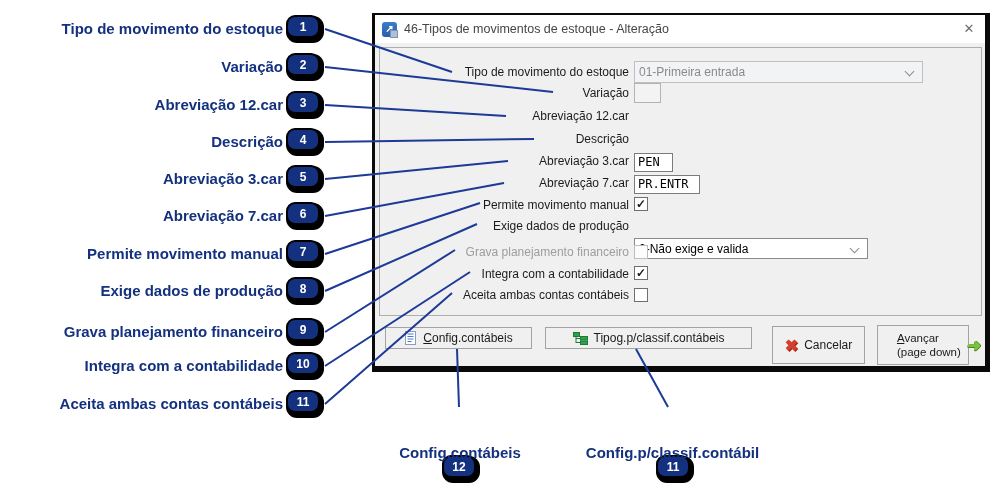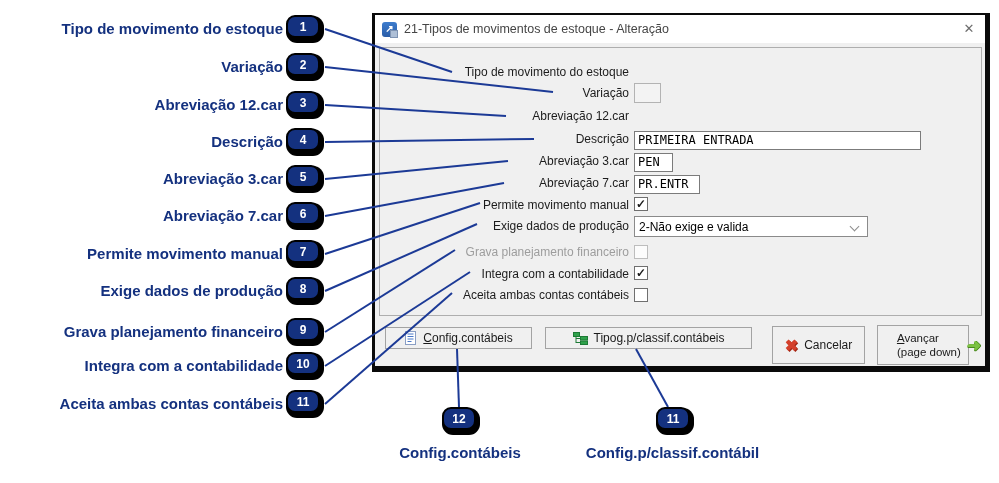--- a/index.html
+++ b/index.html
@@ -82,62 +82,63 @@
     position:absolute; right:716px; z-index:7; font-size:15px; font-weight:bold;
     color:#14317f; white-space:nowrap; height:22px; line-height:22px;
   }
   .badge {
     position:absolute; left:286px; width:34px; height:23px; z-index:7;
     background:#14317f; border:2px solid #000; border-radius:9px;
     box-shadow:2px 3px 0 2px #000;
     color:#fff; font-size:12px; font-weight:bold;
     display:flex; align-items:center; justify-content:center;
   }
-  .badge.bottom { left:auto; }
+  .badge.bottom { left:auto;margin-top:48px; }
   .b-label {
     position:absolute; z-index:7; font-size:15px; font-weight:bold; color:#14317f;
     text-align:center; white-space:nowrap;
   }
   #lines { position:absolute; left:0; top:0; z-index:6; pointer-events:none; }
 </style>
 </head>
 <body>
 
 <div id="app">
 
   <div class="window">
     <div class="titlebar">
       <div class="title-icon">↗</div>
-      <div class="title-text">21-Tipos de movimentos de estoque - Alteração</div>
+      <div class="title-text">46-Tipos de movimentos de estoque - Alteração</div>
       <div class="close-x">✕</div>
     </div>
   </div>
   <div class="groupbox"></div>
 
   <div class="flabel" style="top:63px">Tipo de movimento do estoque</div>
   <div class="flabel" style="top:84px">Variação</div>
   <div class="flabel" style="top:107px">Abreviação 12.car</div>
   <div class="flabel" style="top:130px">Descrição</div>
   <div class="flabel" style="top:152px">Abreviação 3.car</div>
   <div class="flabel" style="top:174px">Abreviação 7.car</div>
   <div class="flabel" style="top:196px">Permite movimento manual</div>
   <div class="flabel" style="top:217px">Exige dados de produção</div>
   <div class="flabel disabled" style="top:243px">Grava planejamento financeiro</div>
   <div class="flabel" style="top:265px">Integra com a contabilidade</div>
   <div class="flabel" style="top:286px">Aceita ambas contas contábeis</div>
 
+  <div class="ctl dd disabled" style="left:634px; top:61px; width:289px; height:22px">
+    <span>01-Primeira entrada</span>
+    <span class="chev"></span>
+  </div>
 
   <div class="ctl" style="left:634px; top:83px; width:27px; height:20px">
     <input class="txt" disabled="" value="" style="">
   </div>
 
 
-  <div class="ctl" style="left:634px; top:130px; width:287px; height:19px">
-    <input class="txt" value="PRIMEIRA ENTRADA" style="">
-  </div>
 
   <div class="ctl" style="left:634px; top:152px; width:39px; height:19px">
     <input class="txt" value="PEN" style="">
   </div>
 
   <div class="ctl" style="left:634px; top:174px; width:66px; height:19px">
     <input class="txt" value="PR.ENTR" style="">
   </div>
 
   <div class="ctl cb" style="left:634px; top:197px">

